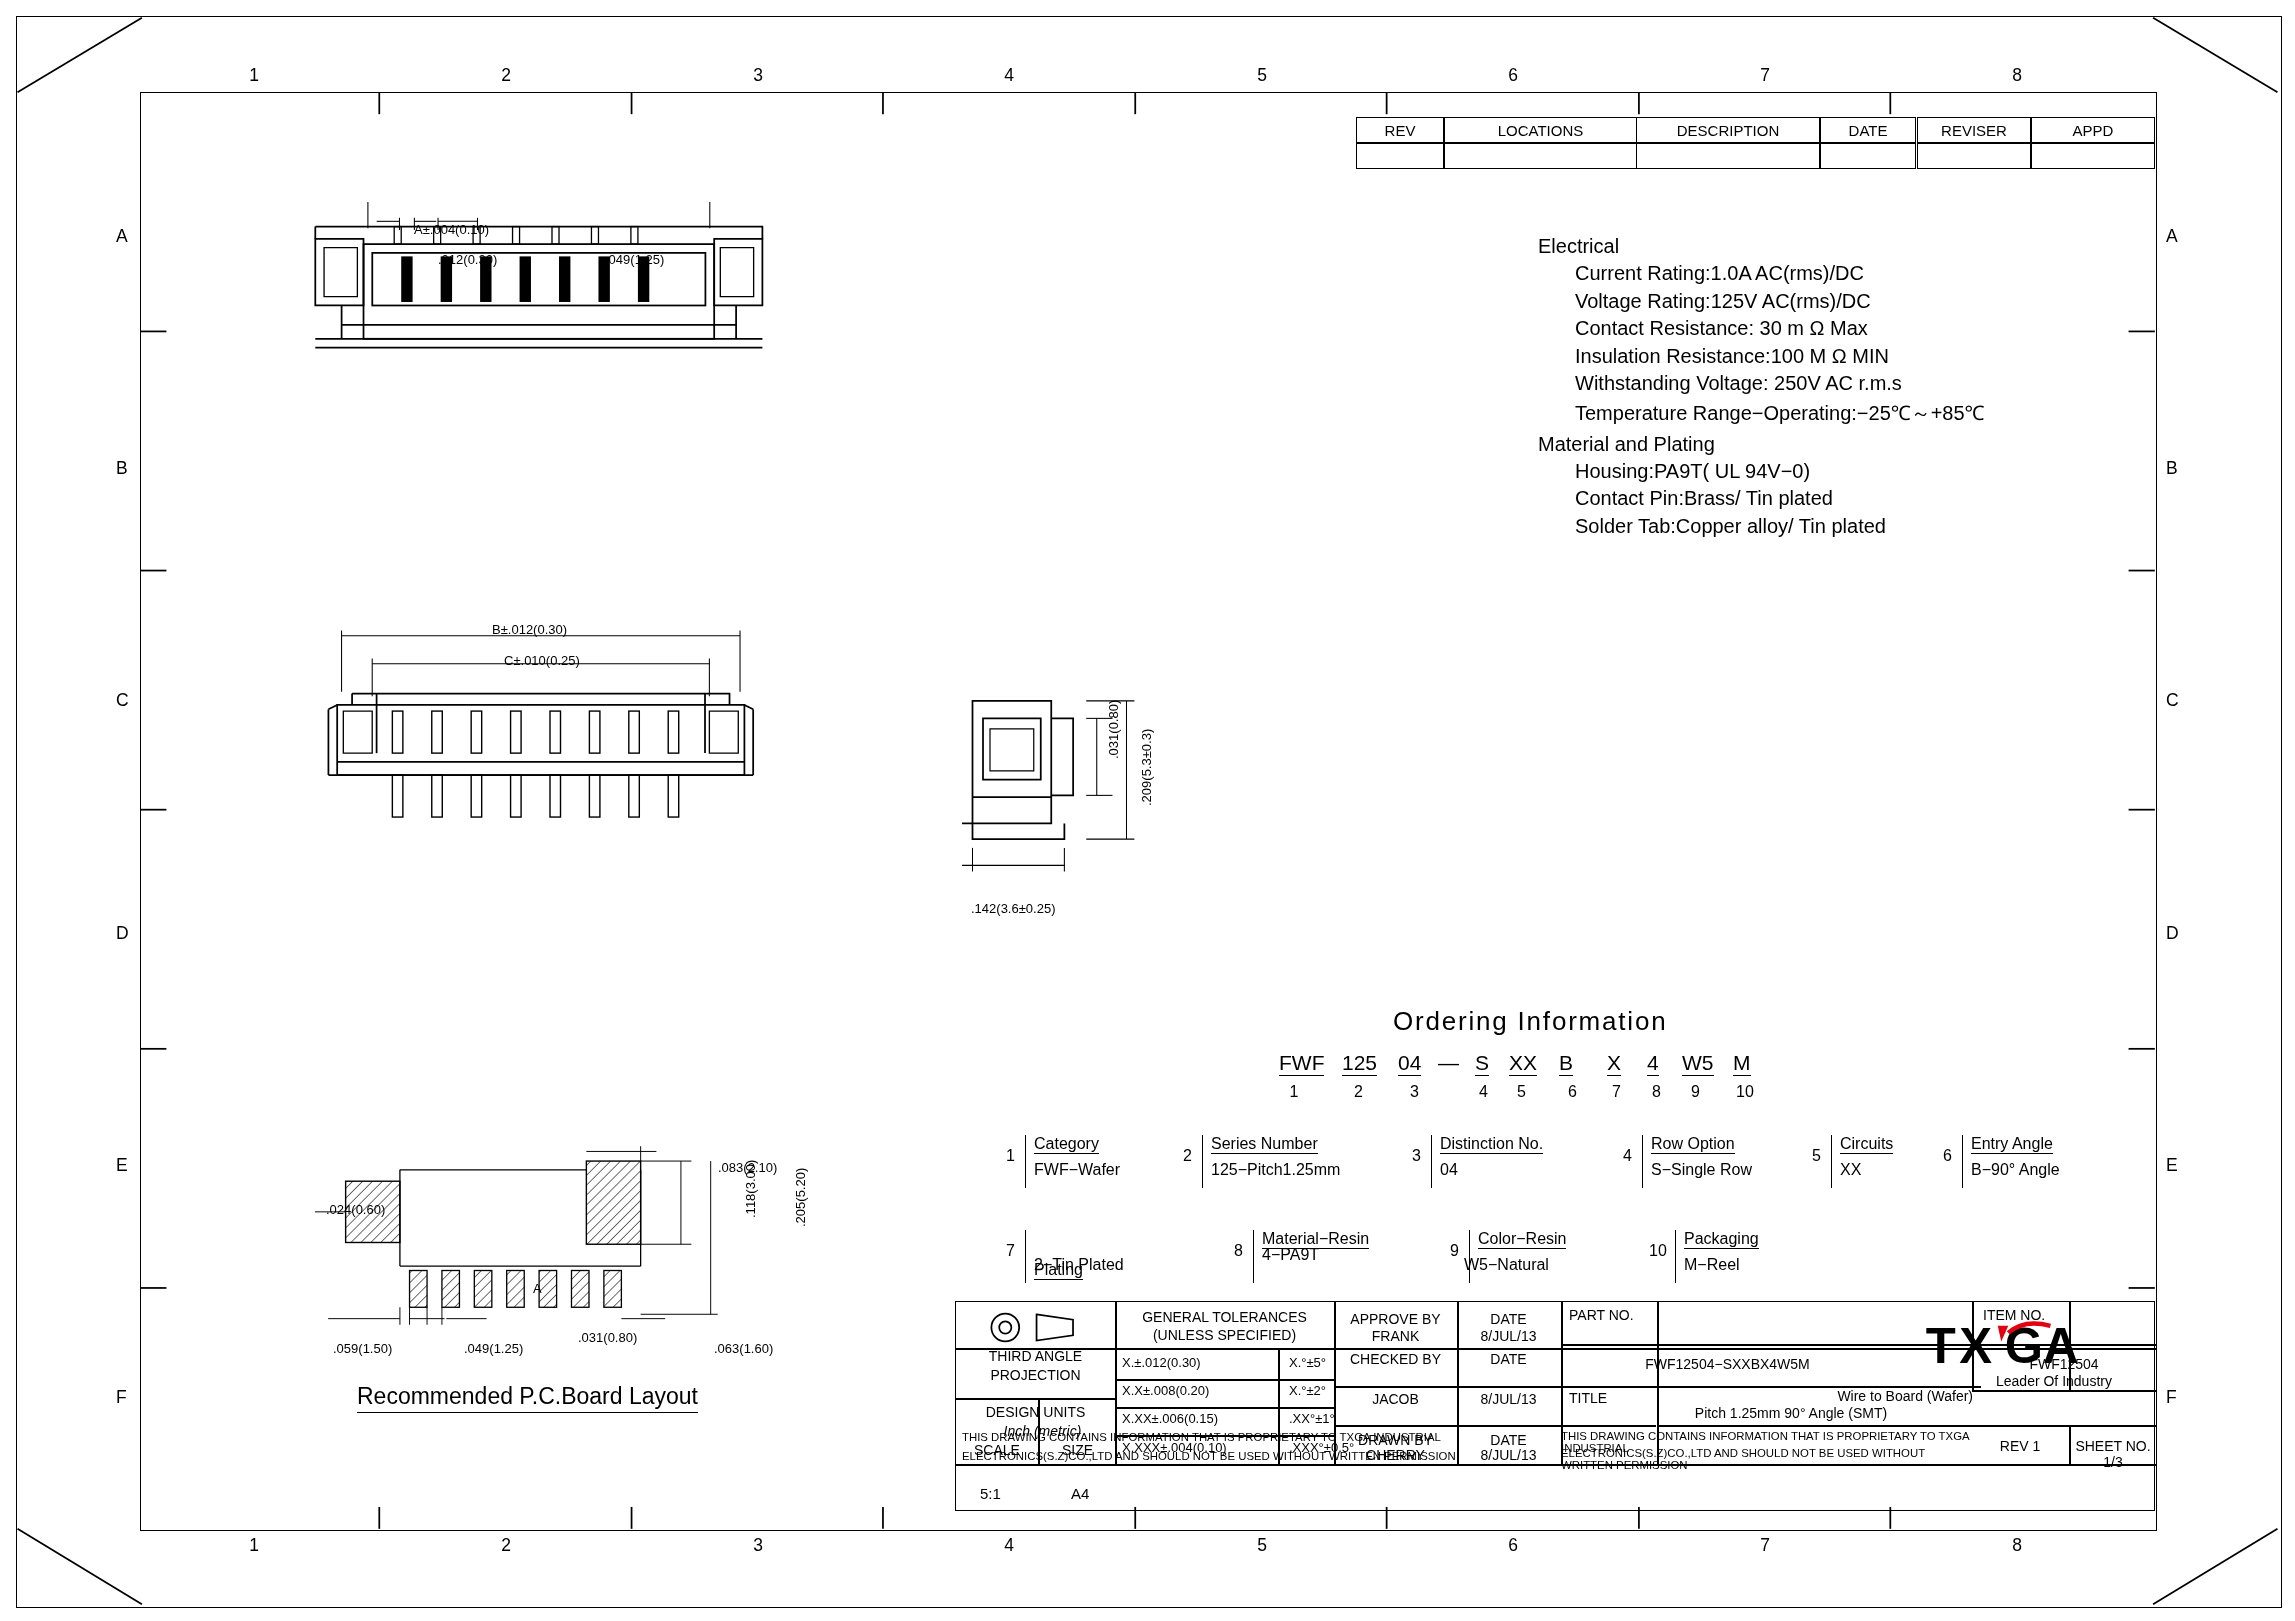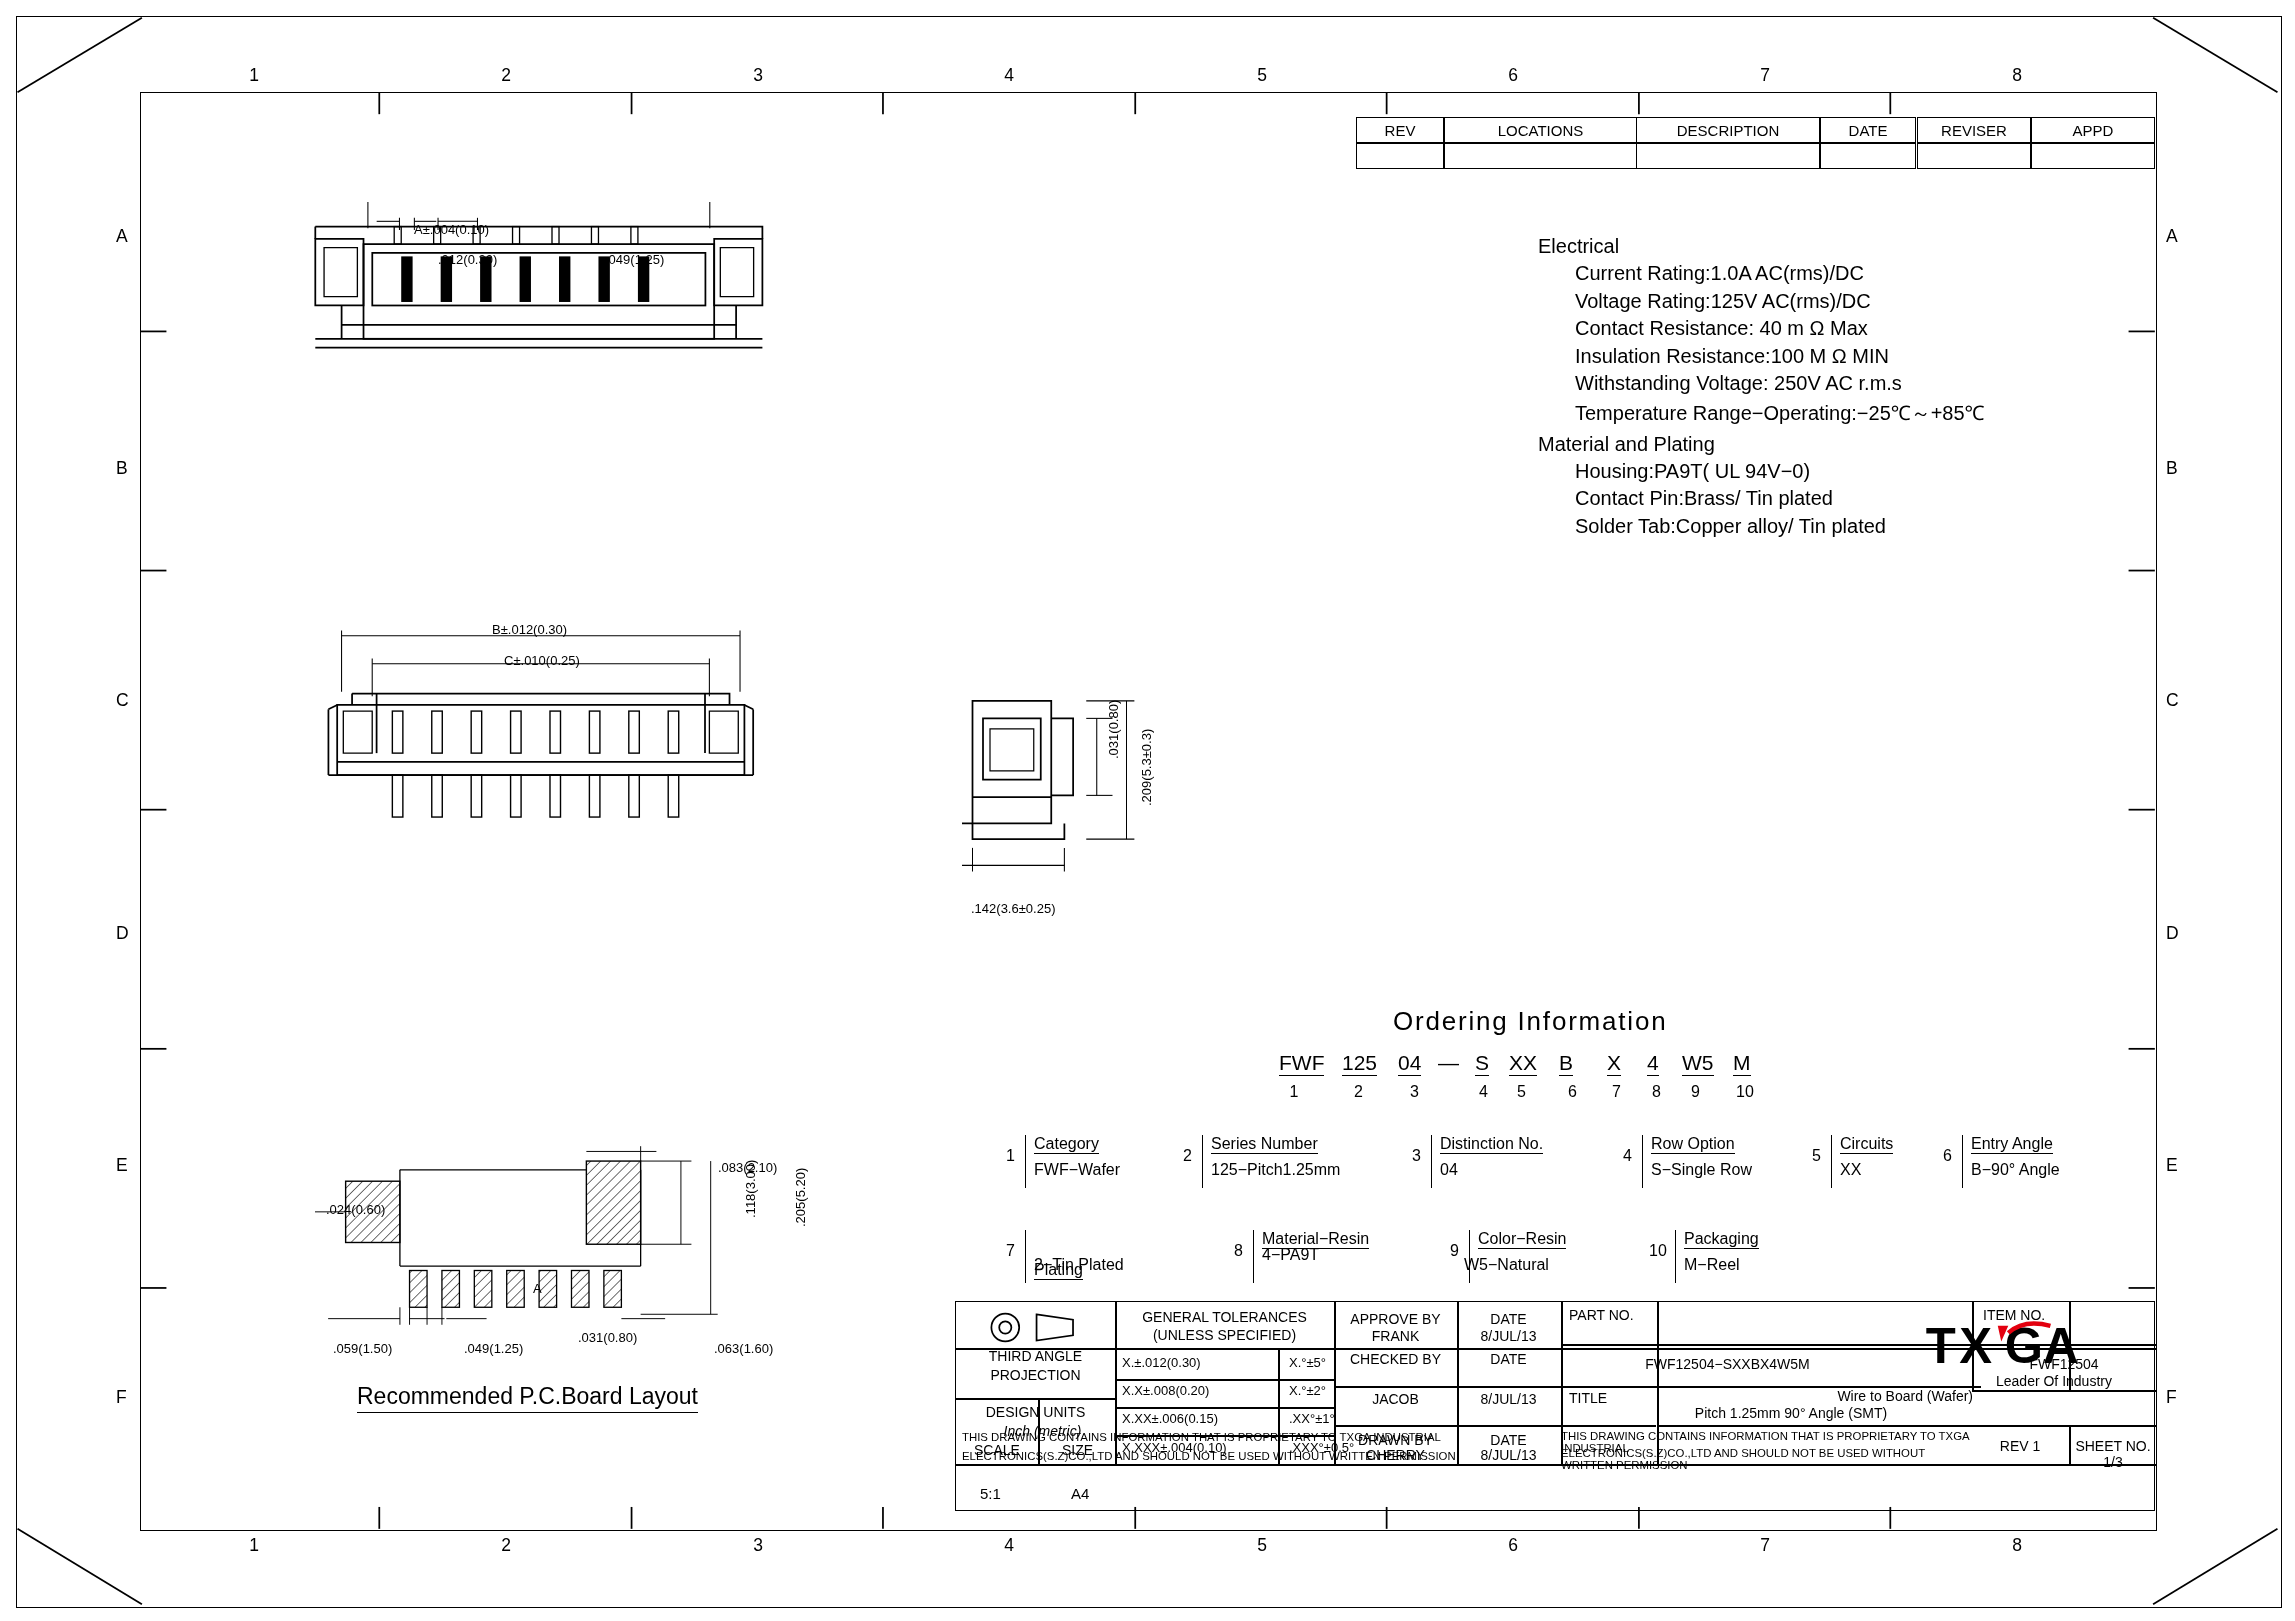--- a/index.html
+++ b/index.html
@@ -125,21 +125,21 @@
     <div class="cell" style="left:280px;top:26px;width:184px;height:26px"></div>
     <div class="cell" style="left:464px;top:26px;width:96px;height:26px"></div>
     <div class="cell" style="left:561px;top:26px;width:114px;height:26px"></div>
     <div class="cell" style="left:675px;top:26px;width:124px;height:26px"></div>
   </div>
 
   <div class="abs" style="left:1538px;top:235px;">
     <div class="specTitle">Electrical</div>
     <div class="specLine" style="margin-left:37px;margin-top:4.4px">Current Rating:1.0A AC(rms)/DC</div>
     <div class="specLine" style="margin-left:37px;margin-top:4.4px">Voltage Rating:125V AC(rms)/DC</div>
-    <div class="specLine" style="margin-left:37px;margin-top:4.4px">Contact Resistance: 40 m Ω Max</div>
+    <div class="specLine" style="margin-left:37px;margin-top:4.4px">Contact Resistance: 30 m Ω Max</div>
     <div class="specLine" style="margin-left:37px;margin-top:4.4px">Insulation Resistance:100 M Ω MIN</div>
     <div class="specLine" style="margin-left:37px;margin-top:4.4px">Withstanding Voltage: 250V AC r.m.s</div>
     <div class="specLine" style="margin-left:37px;margin-top:4.4px">Temperature Range−Operating:−25℃～+85℃</div>
     <div class="specTitle" style="margin-top:5.3px">Material and Plating</div>
     <div class="specLine" style="margin-left:37px;margin-top:4.4px">Housing:PA9T( UL 94V−0)</div>
     <div class="specLine" style="margin-left:37px;margin-top:4.4px">Contact Pin:Brass/ Tin plated</div>
     <div class="specLine" style="margin-left:37px;margin-top:4.4px">Solder Tab:Copper alloy/ Tin plated</div>
   </div>
 
   <svg class="abs" style="left:289px;top:202px;width:526px;height:228px" viewBox="0 0 600 260" width="526" height="228">

